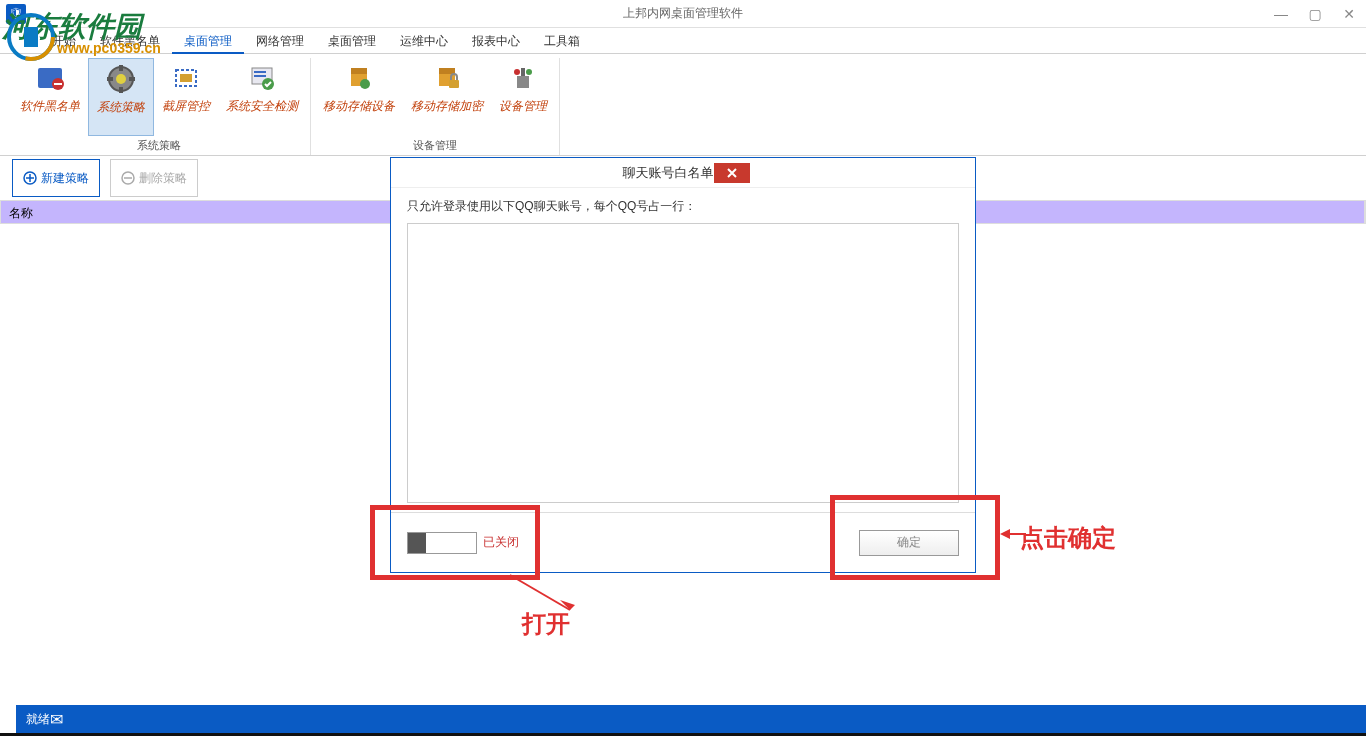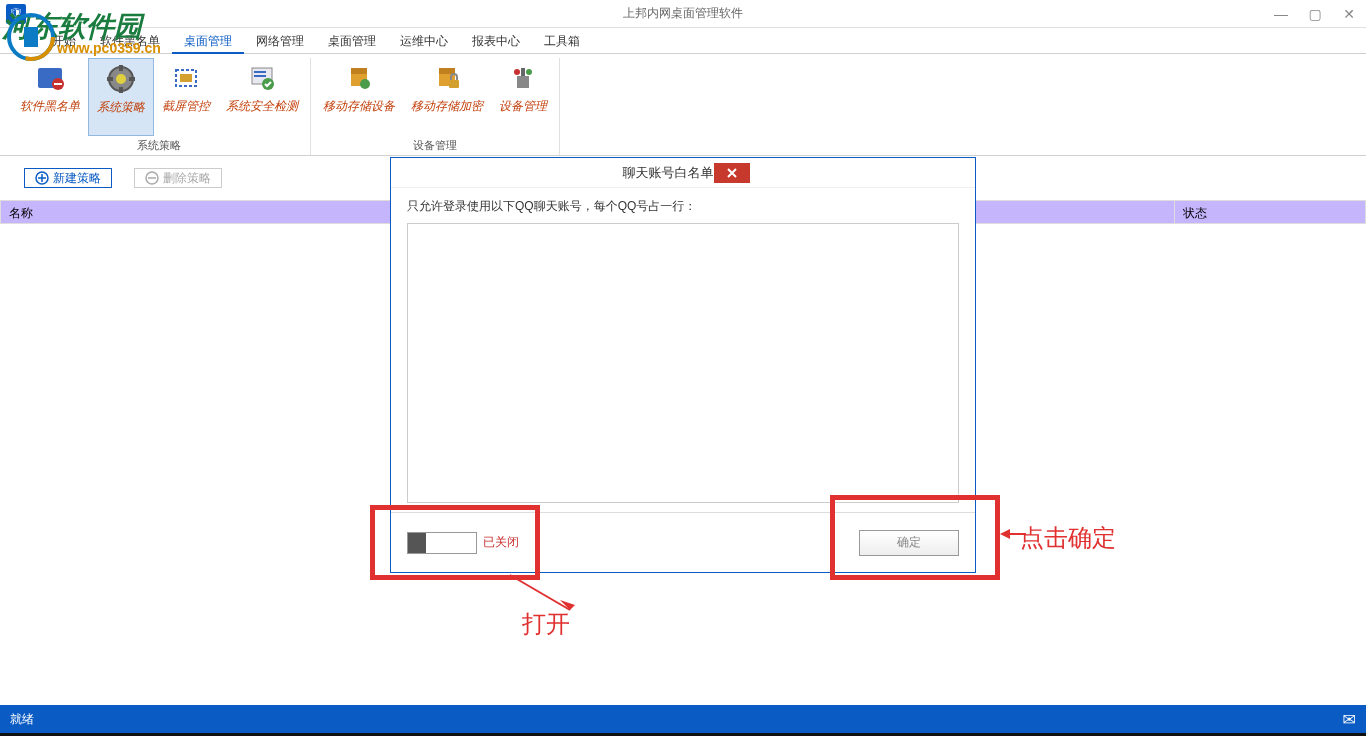--- a/index.html
+++ b/index.html
@@ -22,21 +22,21 @@
     .ribbon-item.active { background: #d5e5f5; border: 1px solid #90b8e0; }
     .ribbon-icon { width: 32px; height: 32px; margin-bottom: 4px; display: flex; align-items: center; justify-content: center; }
     .ribbon-group-label { text-align: center; font-size: 11px; color: #555; padding: 2px 0; }
     
     .watermark { position: absolute; top: 8px; left: 2px; z-index: 100; pointer-events: none; }
     .watermark-text1 { font-size: 28px; font-weight: bold; color: #1a7c3e; font-style: italic; }
     .watermark-text2 { font-size: 14px; color: #d89000; font-weight: bold; margin-top: -6px; margin-left: 55px; }
     .watermark-logo { position: absolute; top: 4px; left: 4px; width: 50px; height: 50px; }
     
     .toolbar { height: 44px; display: flex; align-items: center; padding: 0 12px; gap: 10px; }
-    .toolbar-btn { height: 20px; padding: 0 10px; border: 1px solid #aaa; background: #fff; font-size: 12px; display: flex; align-items: center; gap: 4px; cursor: pointer; margin-left: 12px; }
+    .toolbar-btn { height: 38px; padding: 0 10px; border: 1px solid #aaa; background: #fff; font-size: 12px; display: flex; align-items: center; gap: 4px; cursor: pointer; }
     .toolbar-btn.primary { border-color: #0a5bc4; color: #0a5bc4; }
     .toolbar-btn.disabled { color: #aaa; border-color: #ccc; }
     
     .content-area { position: relative; }
     .table-header { height: 24px; background: #c4b5fd; border: 1px solid #ddd; display: flex; }
     .th-name { flex: 1; padding: 0 8px; font-size: 12px; line-height: 24px; border-right: 1px solid #ddd; }
     .th-status { width: 190px; padding: 0 8px; font-size: 12px; line-height: 24px; }
     
     .dialog { position: absolute; top: 157px; left: 390px; width: 586px; height: 416px; background: #fff; border: 1px solid #0a5bc4; z-index: 50; }
     .dialog-header { height: 30px; background: #fff; display: flex; align-items: center; justify-content: center; padding: 0 6px 0 12px; border-bottom: 1px solid #eee; }
@@ -49,27 +49,27 @@
     .toggle-wrap { display: flex; align-items: center; gap: 6px; }
     .toggle { width: 70px; height: 22px; border: 1px solid #999; background: #fff; display: flex; }
     .toggle-knob { width: 18px; height: 100%; background: #555; }
     .toggle-label { font-size: 12px; color: #c83030; }
     .ok-btn { width: 100px; height: 26px; border: 1px solid #999; background: linear-gradient(#fff,#eee); font-size: 12px; color: #888; cursor: pointer; margin-left: 16px; }
     
     .annotation-box { position: absolute; border: 5px solid #e03030; z-index: 60; pointer-events: none; }
     .anno1 { top: 505px; left: 370px; width: 170px; height: 75px; }
     .anno2 { top: 495px; left: 830px; width: 170px; height: 85px; }
     
-    .anno-text { position: absolute; font-size: 24px; color: #e03030; font-family: "SimSun", serif; z-index: 60; }
+    .anno-text { position: absolute; font-size: 24px; color: #e03030; font-family: "SimSun", serif; z-index: 60; font-weight: bold; }
     .anno-text1 { top: 608px; left: 522px; }
     .anno-text2 { top: 522px; left: 1020px; }
     
     .arrow { position: absolute; z-index: 60; pointer-events: none; }
     
-    .statusbar { position: absolute; bottom: 3px; left: 0; right: 0; height: 26px; background: #0a5bc4; color: #fff; display: flex; align-items: center; padding: 14px 10px; font-size: 12px; justify-content: space-between; }
+    .statusbar { position: absolute; bottom: 3px; left: 16px; right: 0; height: 26px; background: #0a5bc4; color: #fff; display: flex; align-items: center; padding: 14px 10px; font-size: 12px; justify-content: flex-start; }
     .mail-icon { font-size: 16px; }
     
     .taskbar { position: absolute; bottom: 0; left: 0; right: 0; height: 3px; background: #111; }
     
     .icon-svg { width: 32px; height: 32px; }
   </style>
 </head>
 <body>
 
 <div class="watermark">
@@ -207,21 +207,20 @@
         <circle cx="7" cy="7" r="6" fill="none" stroke="#aaa" stroke-width="1.5"></circle>
         <path d="M3 7 h8" stroke="#aaa" stroke-width="1.5"></path>
       </svg>
     <span>删除策略</span>
   </button>
 </div>
 
 <div class="content-area">
   <div class="table-header">
     <div class="th-name">名称</div>
-    <div class="th-status">状态</div>
   </div>
 </div>
 
 <div class="dialog">
   <div class="dialog-header">
     <span class="dialog-title">聊天账号白名单</span>
     <div class="dialog-close">
       <svg width="12" height="12" viewBox="0 0 12 12">
           <path d="M2 2 L10 10 M10 2 L2 10" stroke="#fff" stroke-width="2"></path>
         </svg>

